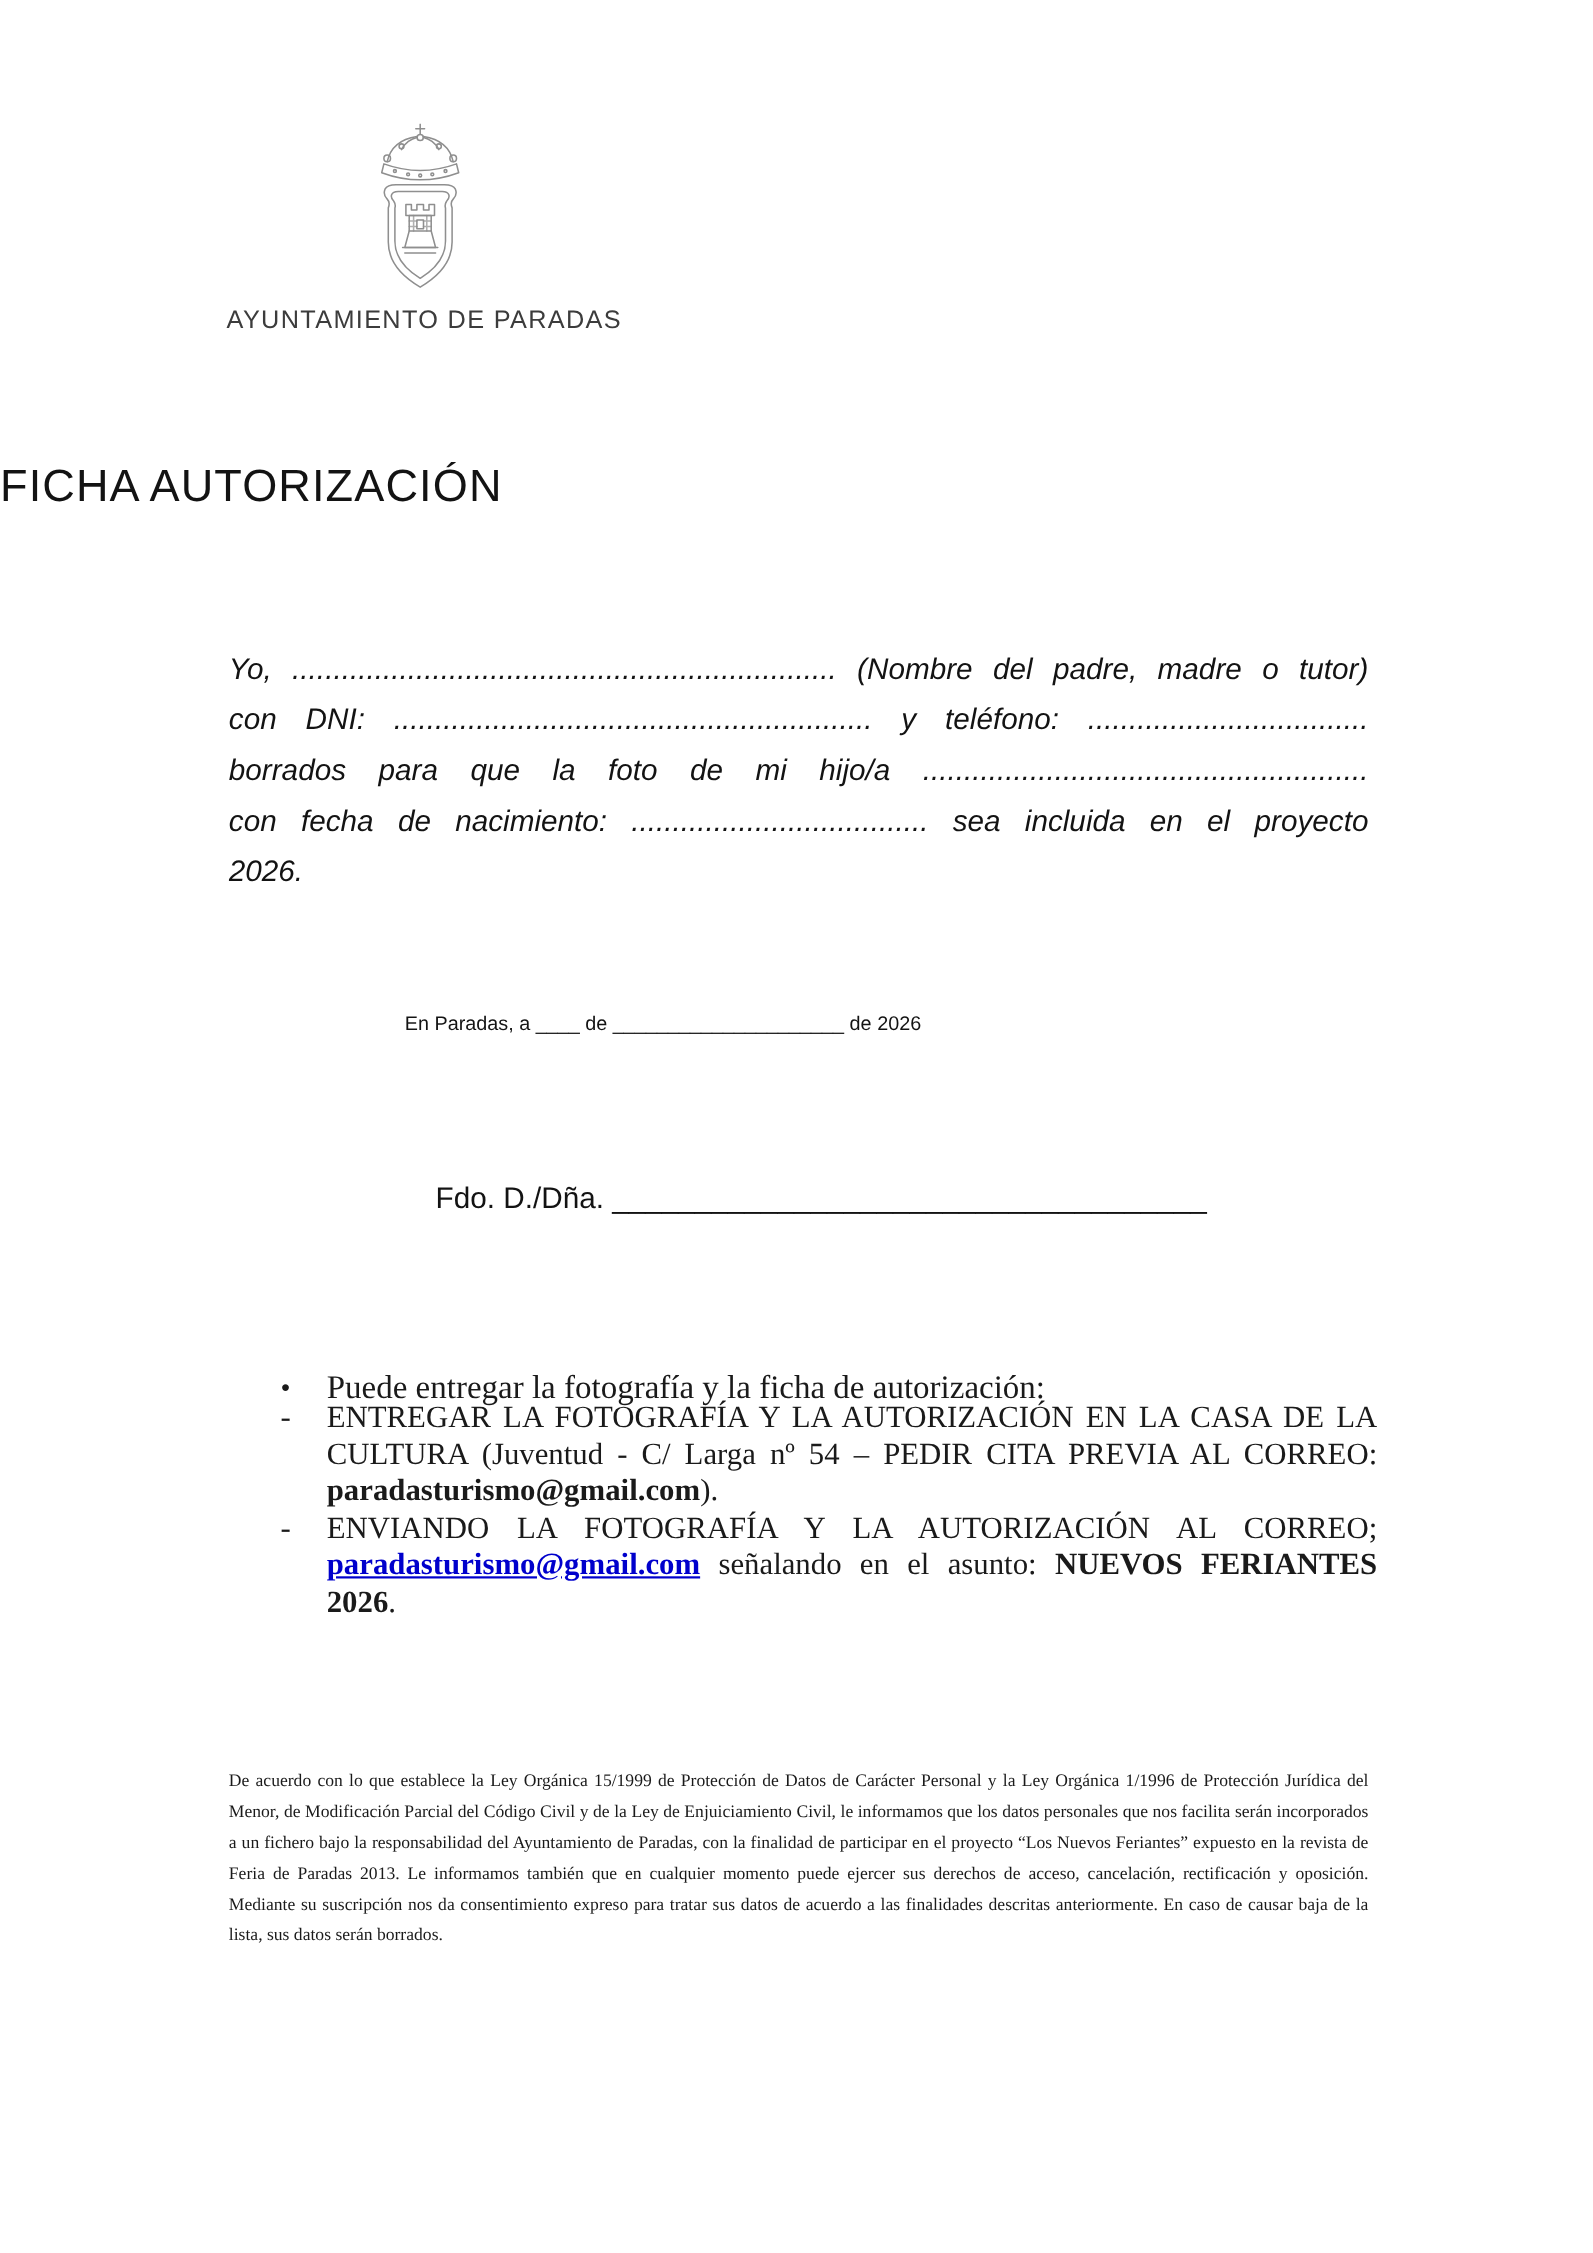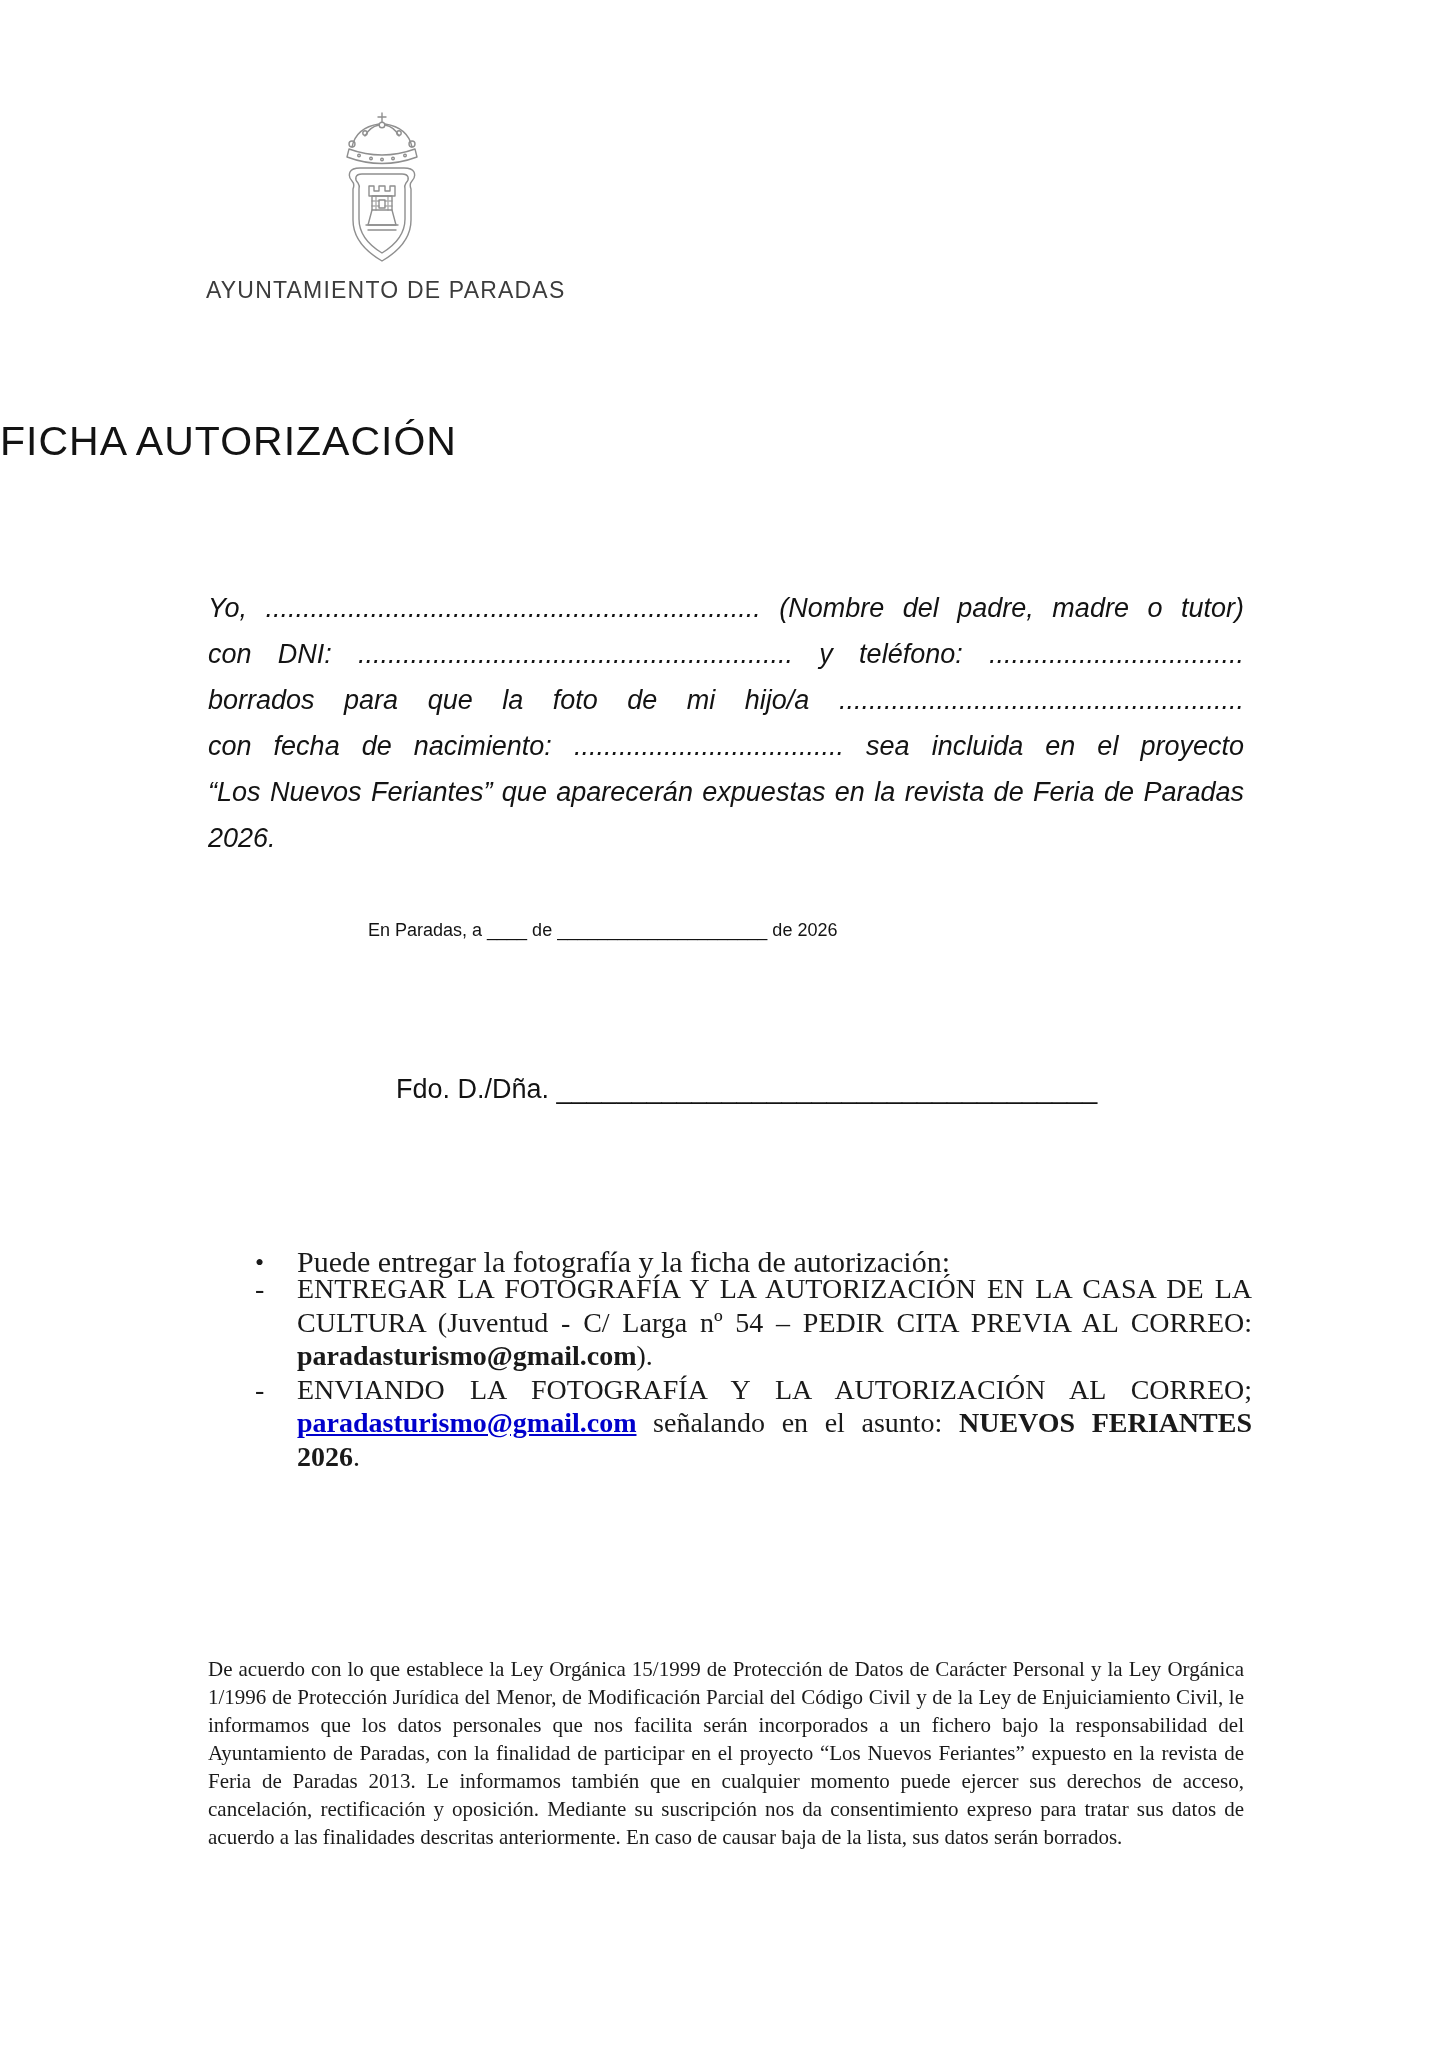--- a/index.html
+++ b/index.html
@@ -49,23 +49,23 @@
     position:absolute;left:255px;top:1272px;width:1000px;
     font-family:"Liberation Serif", serif;font-size:28px;line-height:33.5px;color:#1a1a1a;
   }
   .dash-item{display:flex;align-items:flex-start;}
   .dash-marker{width:42px;flex:0 0 42px;}
   .dash-content{width:955px;flex:0 0 955px;text-align:justify;}
   .dash-content .seg-bold{font-weight:bold;}
   .email-link{color:#0000cc;font-weight:bold;text-decoration:underline;}
   
   .fine-print{
-    position:absolute;left:208px;top:1655px;width:1036px;
+    position:absolute;left:208px;top:1606px;width:1036px;
     font-family:"Liberation Serif", serif;
-    font-size:21px;line-height:28px;text-align:justify;color:#1a1a1a;
+    font-size:16px;line-height:28px;text-align:justify;color:#1a1a1a;
   }
 </style>
 </head>
 <body>
 
 <div class="page">
 
   <svg class="crest" viewBox="0 0 100 154" xmlns="http://www.w3.org/2000/svg">
     <g stroke="#8f8f8f" fill="none" stroke-width="1.4" stroke-linejoin="round" stroke-linecap="round">
 
@@ -100,21 +100,20 @@
 
   <div class="org-name">AYUNTAMIENTO DE PARADAS</div>
 
   <div class="doc-title">FICHA AUTORIZACIÓN</div>
 
   <div class="auth-para">
     <div class="para-line">Yo, .................................................................. (Nombre del padre, madre o tutor)</div>
     <div class="para-line">con DNI: .......................................................... y teléfono: ..................................</div>
     <div class="para-line">borrados para que la foto de mi hijo/a ......................................................</div>
     <div class="para-line">con fecha de nacimiento: .................................... sea incluida en el proyecto</div>
-    <div class="para-line">“Los Nuevos Feriantes” que aparecerán expuestas en la revista de Feria de Paradas</div>
     <div class="para-line last">2026.</div>
   </div>
 
   <div class="date-line">En Paradas, a ____ de _____________________ de 2026</div>
 
   <div class="sig-line">Fdo. D./Dña. ____________________________________</div>
 
   <div class="bullet-row">
     <span class="bullet-glyph">•</span><span>Puede entregar la fotografía y la ficha de autorización:</span>
   </div>

